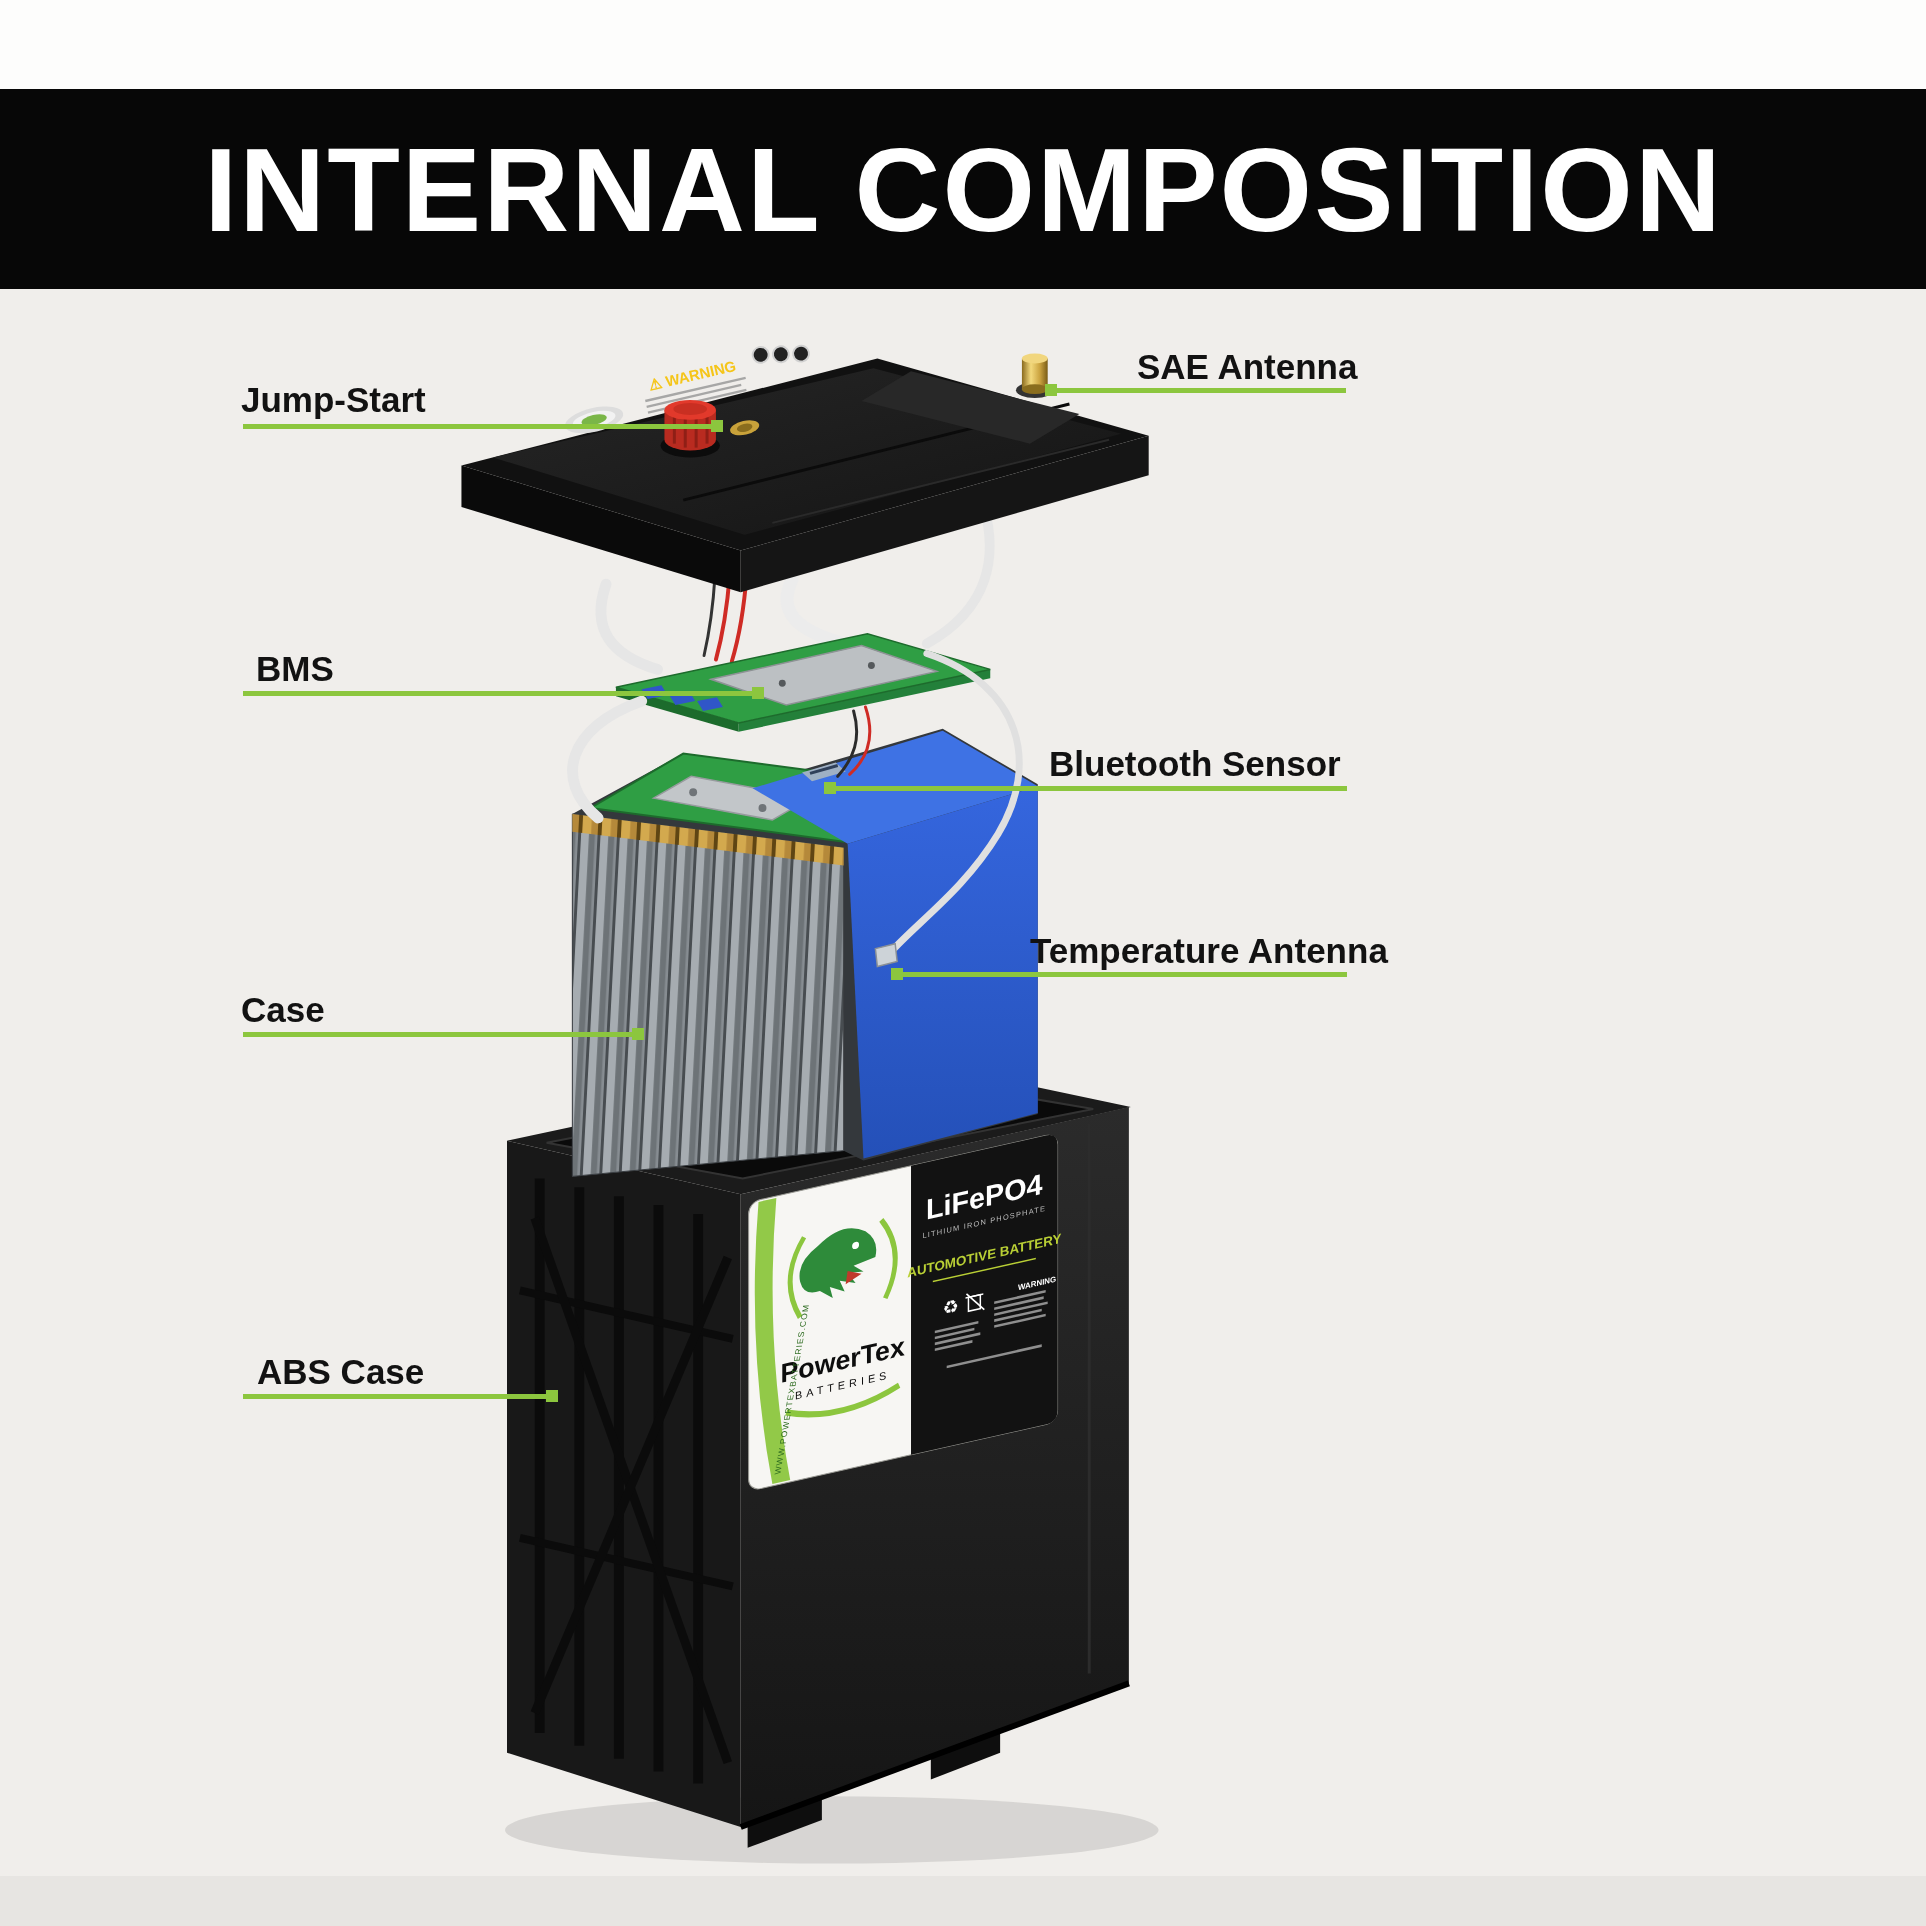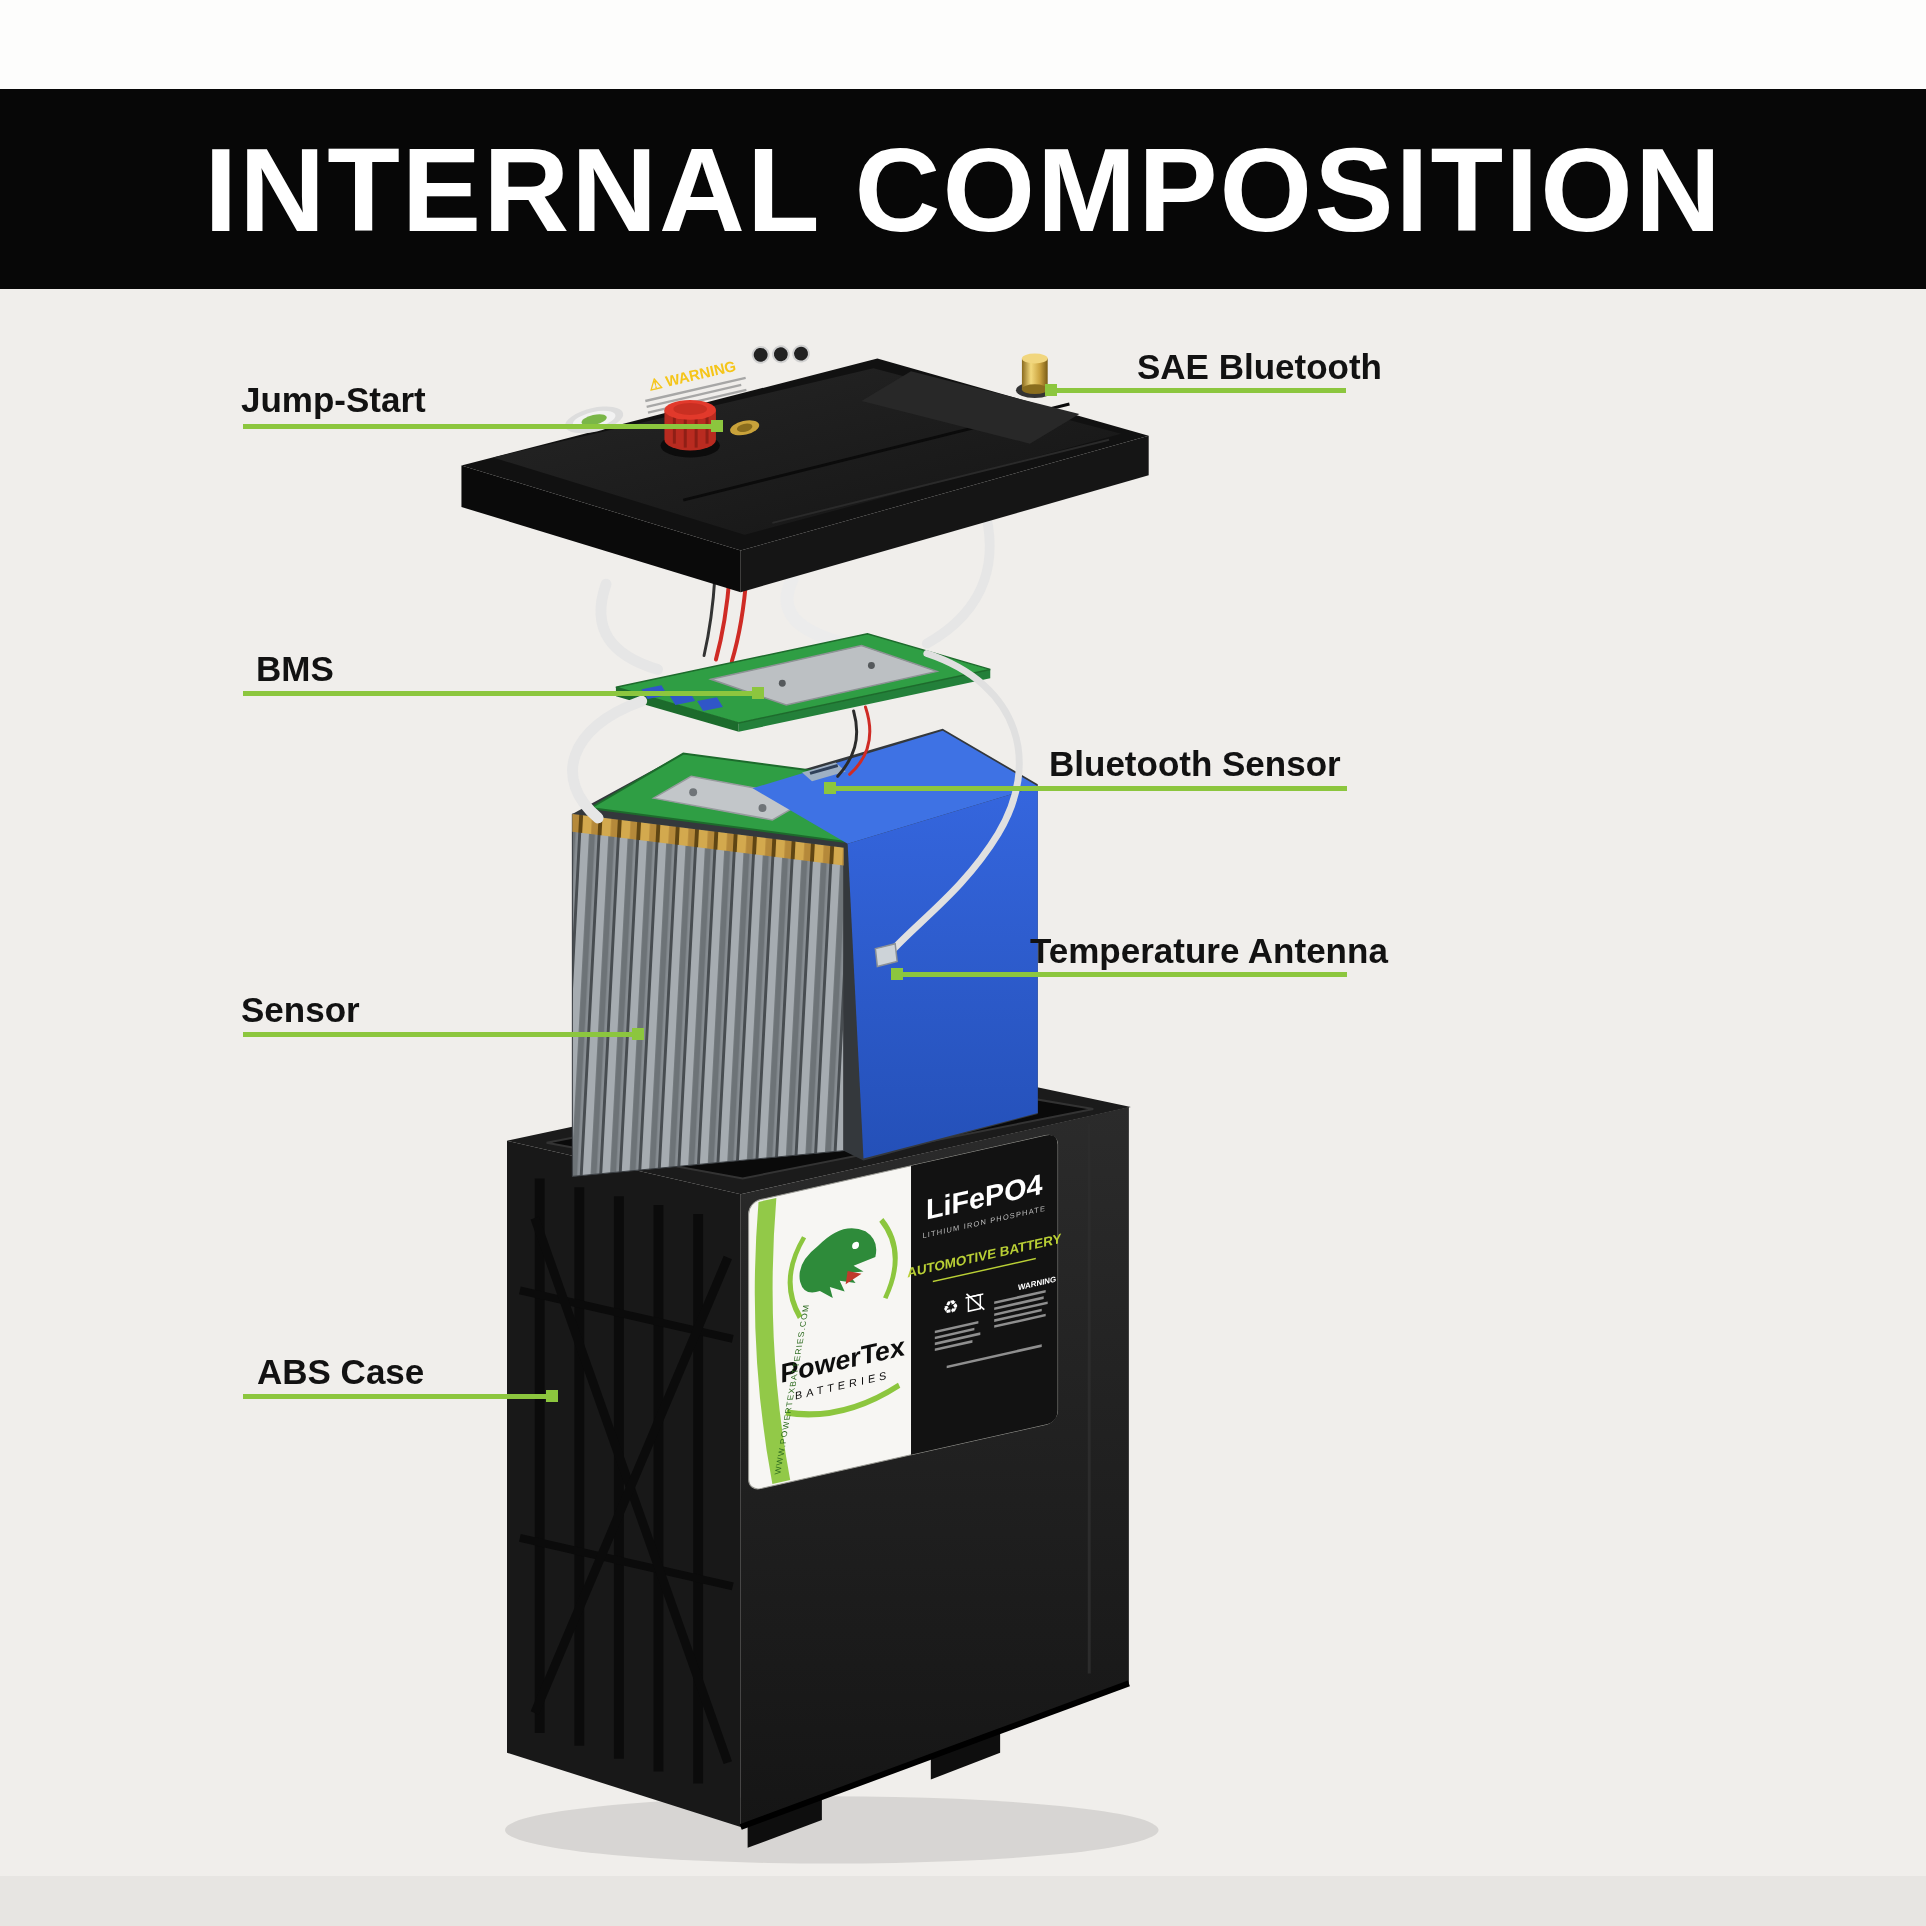--- a/index.html
+++ b/index.html
@@ -230,37 +230,37 @@
       <path d="M 874 714 C 884 744 876 766 858 782" stroke="#cf2b25" stroke-width="3"></path>
     </g>
 
     <polygon points="884,958 904,953 906,971 886,976" fill="#cdd3d8" stroke="#8a9096" stroke-width="1.5"></polygon>
   </svg>
 
   <div class="callout" style="left:241px;top:380px">Jump-Start</div>
   <div class="leader" style="left:243px;top:424px;width:473px"></div>
   <div class="leader-dot" style="left:711px;top:420px"></div>
 
-  <div class="callout" style="left:1137px;top:347px">SAE Bluetooth</div>
+  <div class="callout" style="left:1137px;top:347px">SAE Antenna</div>
   <div class="leader" style="left:1055px;top:388px;width:291px"></div>
   <div class="leader-dot" style="left:1045px;top:384px"></div>
 
   <div class="callout" style="left:256px;top:649px">BMS</div>
   <div class="leader" style="left:243px;top:691px;width:515px"></div>
   <div class="leader-dot" style="left:752px;top:687px"></div>
 
   <div class="callout" style="left:1049px;top:744px">Bluetooth Sensor</div>
   <div class="leader" style="left:834px;top:786px;width:513px"></div>
   <div class="leader-dot" style="left:824px;top:782px"></div>
 
   <div class="callout" style="left:1030px;top:931px">Temperature Antenna</div>
   <div class="leader" style="left:903px;top:972px;width:444px"></div>
   <div class="leader-dot" style="left:891px;top:968px"></div>
 
-  <div class="callout" style="left:241px;top:990px">Sensor</div>
+  <div class="callout" style="left:241px;top:990px">Case</div>
   <div class="leader" style="left:243px;top:1032px;width:394px"></div>
   <div class="leader-dot" style="left:632px;top:1028px"></div>
 
   <div class="callout" style="left:257px;top:1352px">ABS Case</div>
   <div class="leader" style="left:243px;top:1394px;width:309px"></div>
   <div class="leader-dot" style="left:546px;top:1390px"></div>
 
 </div>
 
 

